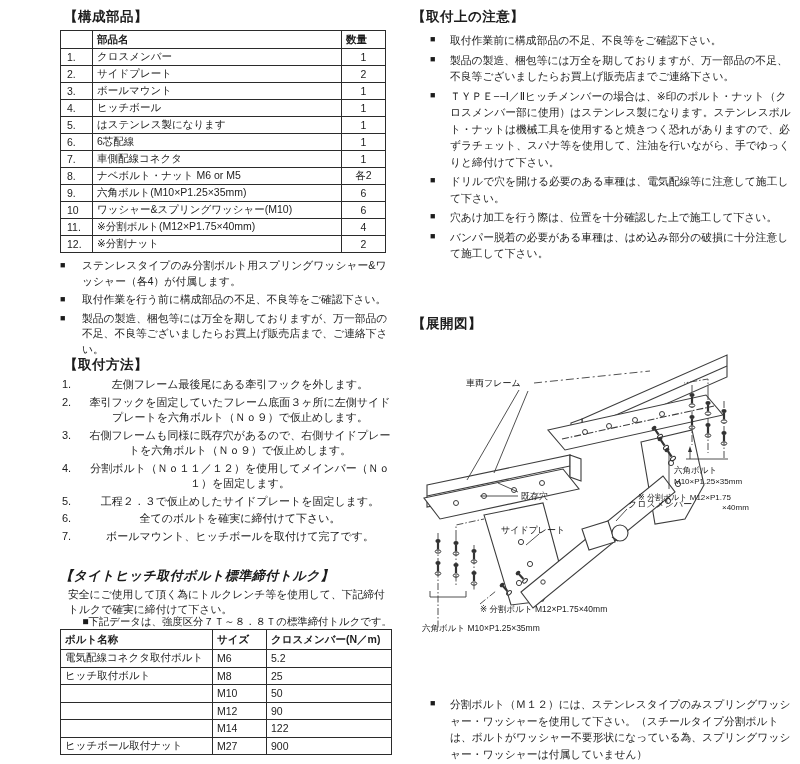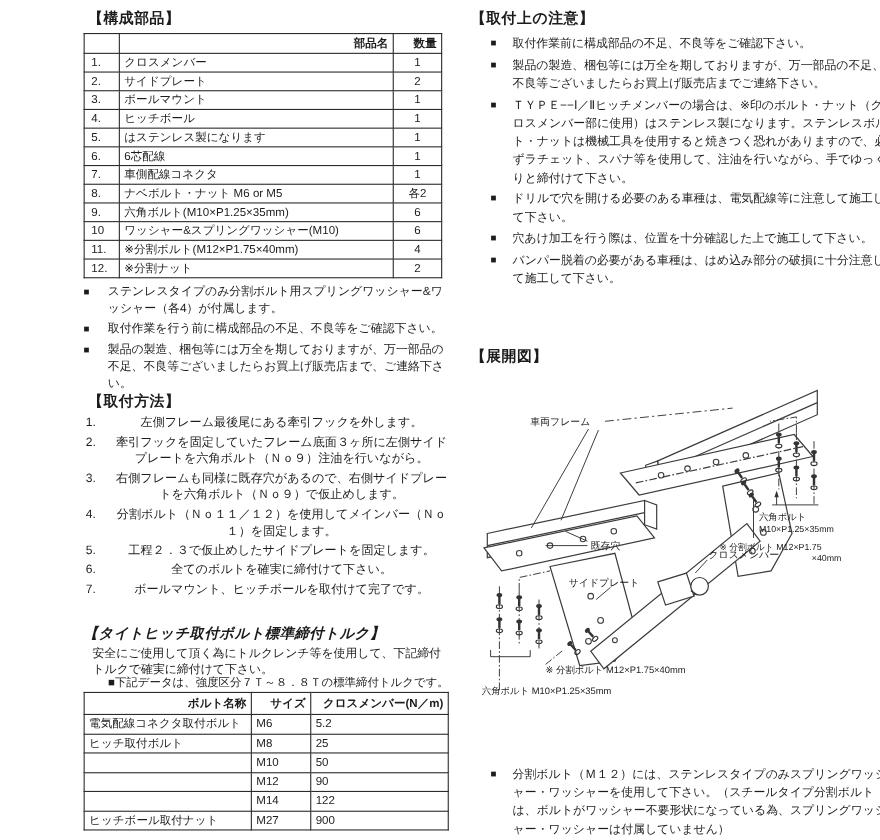--- a/index.html
+++ b/index.html
@@ -2,29 +2,29 @@
 <html><head>
 <meta charset="utf-8">
 <style>
   html,body{margin:0;padding:0;}
   body{
     width:800px;height:764px;position:relative;background:#ffffff;
     font-family:"Liberation Sans","DejaVu Sans",sans-serif;
     color:#1c1c1c;overflow:hidden;
     -webkit-font-smoothing:antialiased;
   }
-  .col{position:absolute;top:8px;margin-left:16px;}
+  .col{position:absolute;top:8px;}
   #left-col{left:60px;width:334px;height:750px;}
   #right-col{left:408px;width:388px;height:750px;}
   .abs{position:absolute;}
   h2{font-size:13.5px;font-weight:bold;margin:0;letter-spacing:.5px;}
   
   table{border-collapse:collapse;table-layout:fixed;}
   th,td{border:1px solid #2b2b2b;font-size:10.5px;padding:0 4px;overflow:hidden;white-space:nowrap;}
-  th{font-weight:bold;text-align:right;}
+  th{font-weight:bold;text-align:left;}
   #parts-table{width:326px;}
   #parts-table col.c-no{width:32px;}
   #parts-table col.c-qty{width:44px;}
   #parts-table th{height:17px;}
   #parts-table td{height:16px;}
   #parts-table td.no{text-align:left;padding-left:6px;}
   #parts-table td.qty{text-align:center;}
   #torque-table{width:332px;border-radius:20px;}
   #torque-table col.c-name{width:152px;}
   #torque-table col.c-size{width:54px;}
@@ -147,21 +147,21 @@
 
   <h2 class="abs" style="top:348px;left:4px;">【取付方法】</h2>
 
   <ol class="steps abs" style="top:369px;left:2px;width:332px;">
     <li>
         <span class="stepno">1.</span>
         <span class="steptext">左側フレーム最後尾にある牽引フックを外します。</span>
       </li>
     <li>
         <span class="stepno">2.</span>
-        <span class="steptext">牽引フックを固定していたフレーム底面３ヶ所に左側サイドプレートを六角ボルト（Ｎｏ９）注油を行いながら。</span>
+        <span class="steptext">牽引フックを固定していたフレーム底面３ヶ所に左側サイドプレートを六角ボルト（Ｎｏ９）で仮止めします。</span>
       </li>
     <li>
         <span class="stepno">3.</span>
         <span class="steptext">右側フレームも同様に既存穴があるので、右側サイドプレートを六角ボルト（Ｎｏ９）で仮止めします。</span>
       </li>
     <li>
         <span class="stepno">4.</span>
         <span class="steptext">分割ボルト（Ｎｏ１１／１２）を使用してメインバー（Ｎｏ１）を固定します。</span>
       </li>
     <li>

